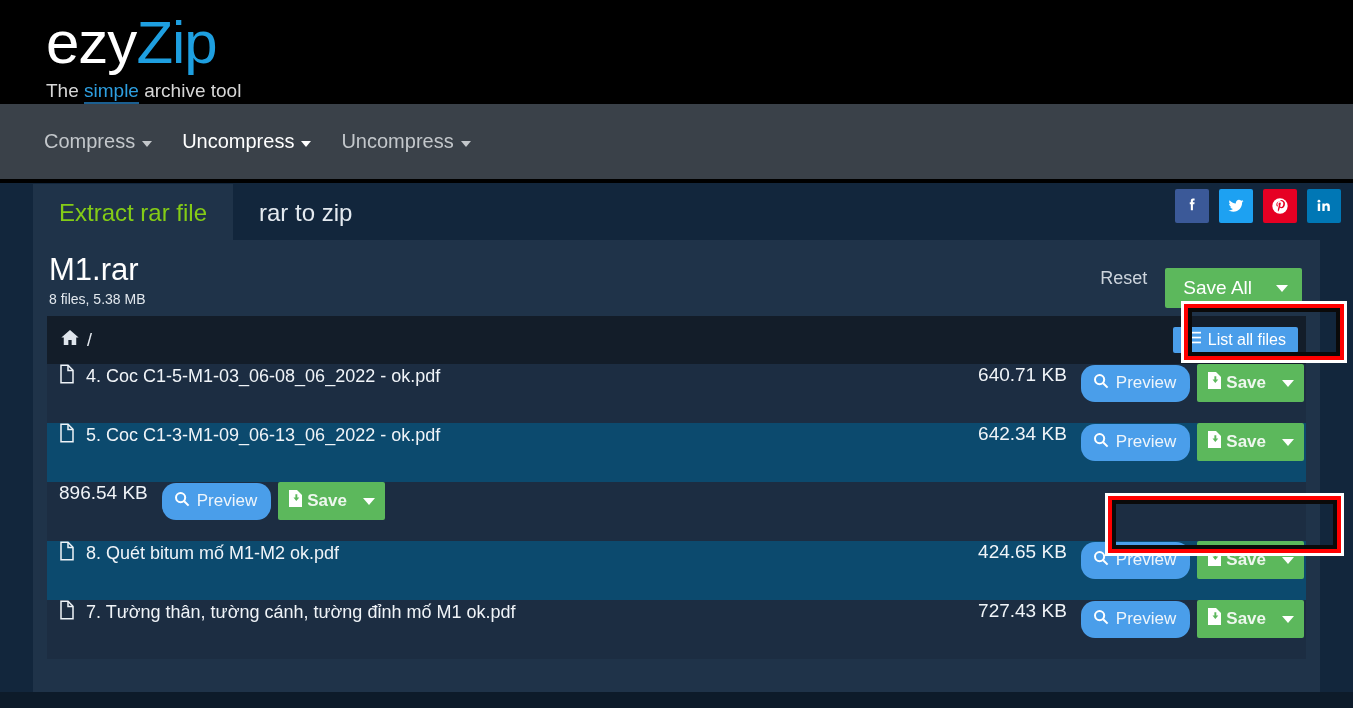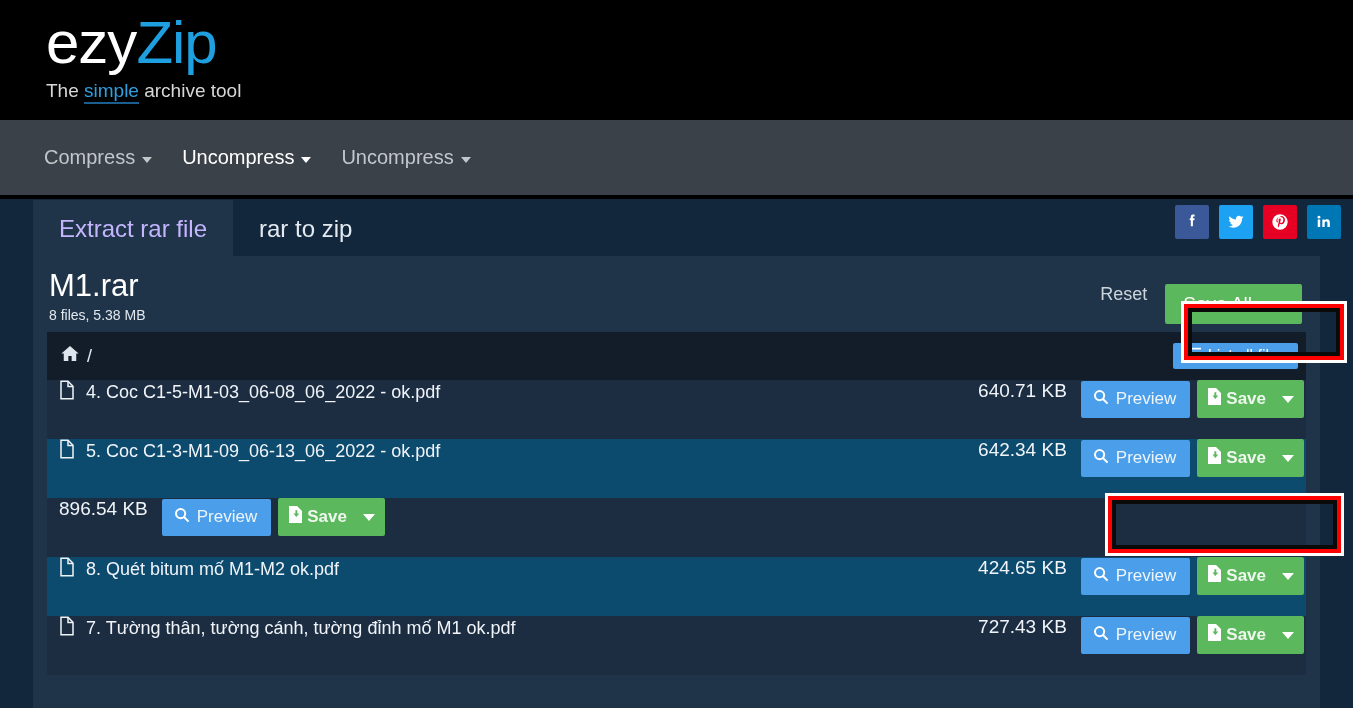--- a/index.html
+++ b/index.html
@@ -10,21 +10,21 @@
   body {
     width: 1353px;
     height: 708px;
     overflow: hidden;
     font-family: "Liberation Sans", sans-serif;
     -webkit-font-smoothing: antialiased;
   }
 
   
   .site-header {
-    height: 120px;
+    height: 104px;
     background: #000000;
     position: relative;
   }
   .logo-block {
     position: absolute;
     left: 46px;
     top: 8px;
   }
   .logo-text {
     font-size: 60px;
@@ -96,21 +96,21 @@
   .tab {
     font-size: 24px;
     color: #e4eaf0;
     padding: 14px 26px 12px 26px;
     cursor: pointer;
     white-space: nowrap;
     line-height: 30px;
   }
   .tab.active {
     background: #1f3349;
-    color: #c4b5fd;
+    color: #84cc16;
   }
 
   .social {
     position: absolute;
     right: 12px;
     top: 6px;
     display: flex;
     gap: 10px;
   }
   .sbtn {
@@ -244,21 +244,21 @@
   .row-actions {
     display: flex;
     align-items: center;
     gap: 7px;
   }
   .btn-preview {
     background: #4a9eea;
     color: #eef5fb;
     font-size: 17px;
     padding: 8px 14px 8px 12px;
-    border-radius: 2px;
+    border-radius: 14px;
     gap: 7px;
   }
   .btn-rowsave {
     background: #5cb85c;
     color: #eef7ee;
     font-size: 17px;
     padding: 8px 10px 8px 10px;
     border-radius: 2px;
     gap: 16px;
     font-weight: bold;

